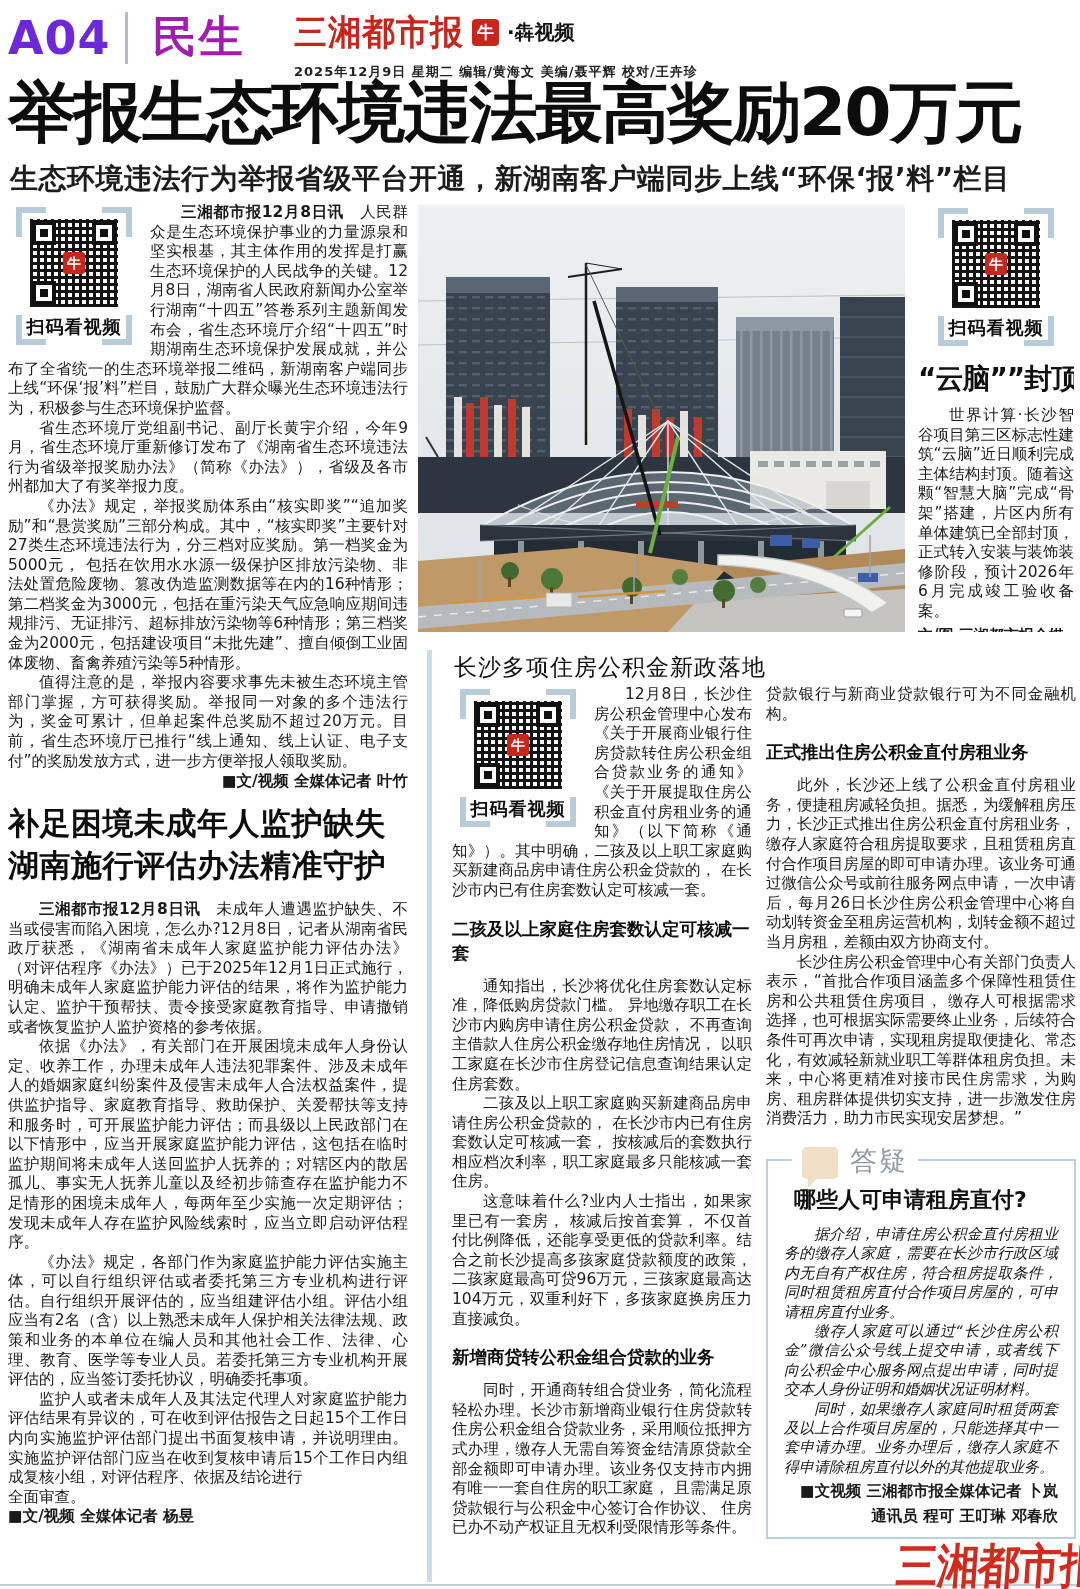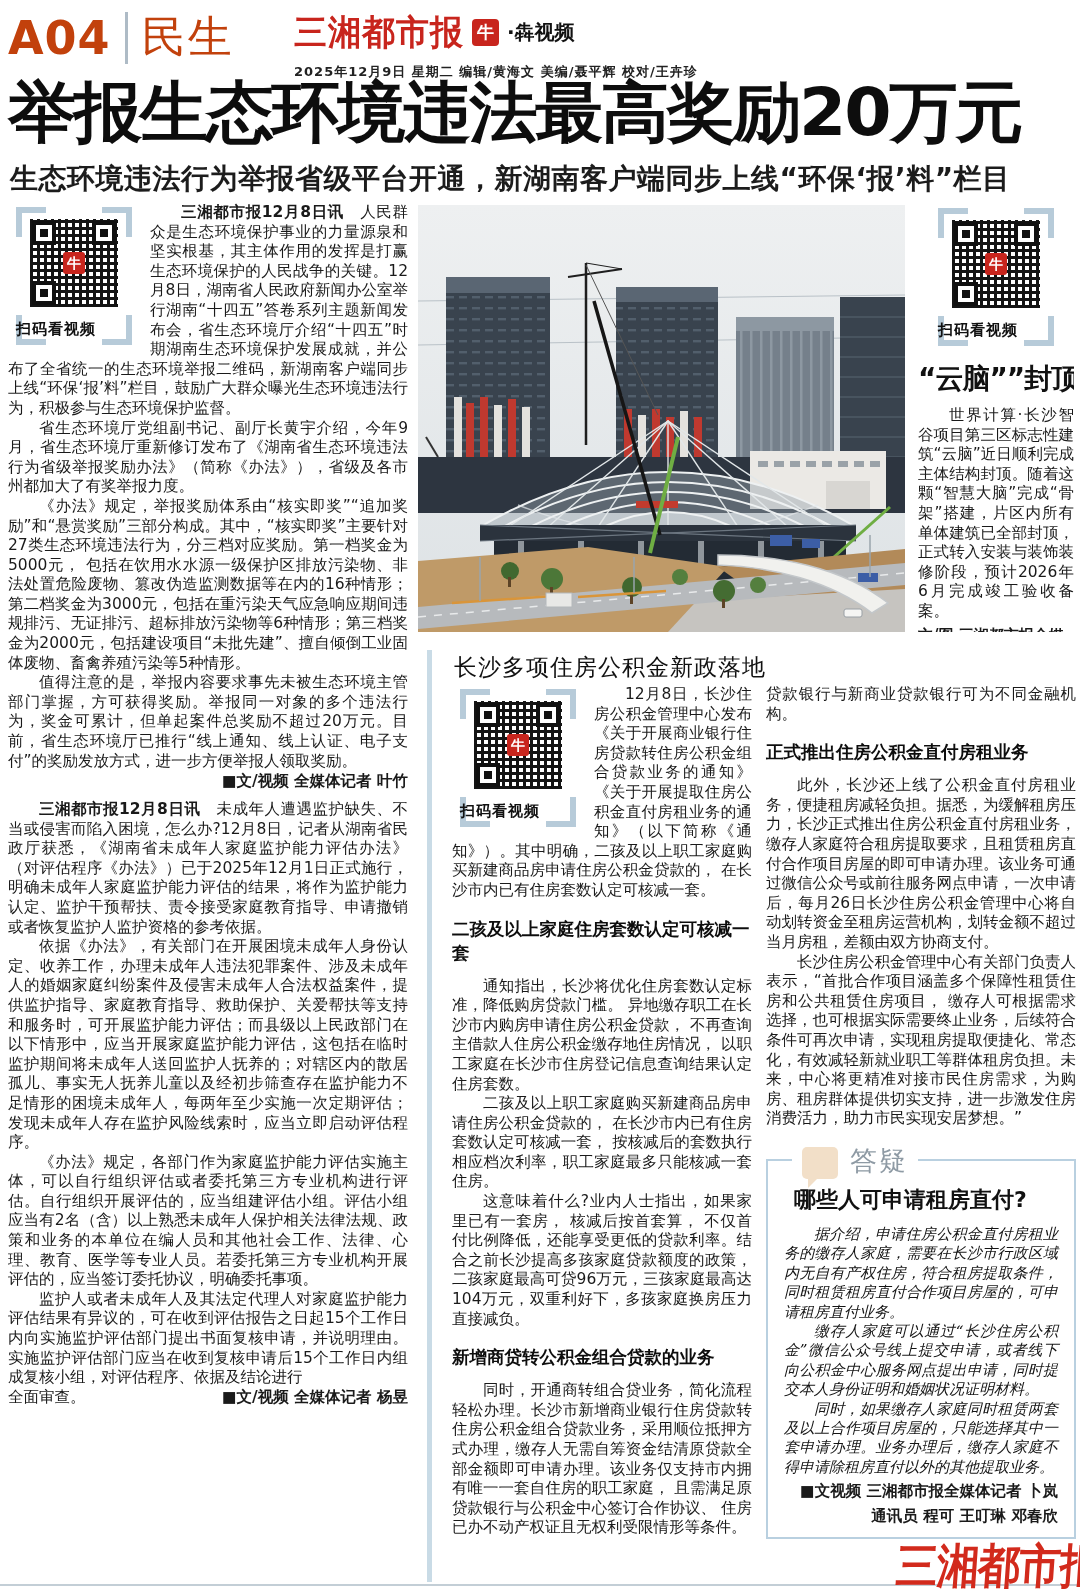--- a/index.html
+++ b/index.html
@@ -1,23 +1,23 @@
 <!DOCTYPE html>
 <html><head>
 <meta charset="utf-8">
 <style>
   html,body{margin:0;padding:0;background:#e9e9e9;}
   .page{position:relative;width:1080px;height:1589px;background:#ffffff;margin:0 auto;overflow:hidden;
         font-family:"DejaVu Sans","Liberation Sans",sans-serif;color:#1a1a1a;}
   
   .hdr{position:absolute;left:8px;top:8px;width:1064px;height:72px;}
   .plate{position:absolute;left:0;top:0;display:flex;align-items:center;}
-  .pageno{font-size:46px;font-weight:700;color:#c2410c;letter-spacing:1px;}
+  .pageno{font-size:46px;font-weight:700;color:#6d28d9;letter-spacing:1px;}
   .plate-div{width:3px;height:52px;background:#aebbc6;margin:0 14px;}
-  .section{font-size:44px;font-weight:400;color:#c2410c;letter-spacing:2px;}
+  .section{font-size:44px;font-weight:700;color:#a21caf;letter-spacing:2px;margin-left:11px;}
   .mast{position:absolute;left:286px;top:2px;}
   .mast-row{display:flex;align-items:center;gap:8px;}
   .mast-name{font-size:33px;font-weight:900;color:#c8251d;letter-spacing:1px;transform:scaleY(1.05);}
   .mast-badge{display:inline-block;width:27px;height:27px;background:#c8251d;color:#fff;border-radius:4px;
               font-size:17px;font-weight:900;text-align:center;line-height:27px;}
   .video-label{font-size:20px;font-weight:800;color:#111;}
   .dateline{margin-top:8px;font-size:13px;font-weight:600;color:#222;letter-spacing:1px;}
   
   .lead-hl{position:absolute;left:8px;top:76px;width:1064px;margin:0;font-size:66px;line-height:74px;
            font-weight:900;color:#0d0d0d;letter-spacing:-2px;white-space:nowrap;transform:scaleX(1.03);transform-origin:left;}
@@ -36,21 +36,21 @@
   .c-bl{left:0;bottom:0;border-left-width:6px;border-bottom-width:6px;}
   .c-br{right:0;bottom:0;border-right-width:6px;border-bottom-width:6px;}
   .qr{position:absolute;left:14px;top:12px;width:88px;height:88px;background:#fff;
       background-image:repeating-linear-gradient(0deg,#141414 0 3px,transparent 3px 7px),
                        repeating-linear-gradient(90deg,#141414 0 3px,transparent 3px 7px);}
   .finder{position:absolute;width:16px;height:16px;border:4px solid #101010;background:#fff;}
   .finder:after{content:"";position:absolute;left:4px;top:4px;width:8px;height:8px;background:#101010;}
   .f-tl{left:2px;top:2px;}.f-tr{right:2px;top:2px;}.f-bl{left:2px;bottom:2px;}
   .qr-badge{position:absolute;left:50%;top:50%;transform:translate(-50%,-50%);width:22px;height:22px;
             background:#c8251d;color:#fff;border-radius:3px;font-size:14px;font-weight:900;text-align:center;line-height:22px;}
-  .qr-label{position:absolute;left:0;right:0;bottom:6px;text-align:left;font-size:15px;font-weight:600;color:#111;letter-spacing:1px;}
+  .qr-label{position:absolute;left:0;right:0;bottom:6px;text-align:center;font-size:18px;font-weight:600;color:#111;letter-spacing:1px;}
   
   .col-lead{position:absolute;left:8px;top:203px;width:400px;height:588px;overflow:hidden;}
   .col-lead p{margin:0;}
   
   .photo{position:absolute;left:418px;top:205px;width:487px;height:427px;overflow:hidden;background:#e7eaec;}
   
   .col-yn{position:absolute;left:918px;top:208px;width:156px;height:424px;overflow:hidden;}
   .col-yn .qr-frame{margin:0 auto;}
   .yn-hl{margin:14px 0 8px;font-size:28px;font-weight:800;color:#111;letter-spacing:-1px;white-space:nowrap;}
   .yn-credit1{margin:4px 0 0;font-size:15px;font-weight:600;text-align:left;}
@@ -74,21 +74,21 @@
   .qa-q{margin:0 0 10px;font-size:22px;font-weight:700;color:#111;padding-left:10px;}
   .qa-p{margin:0;font-family:"DejaVu Serif","Liberation Serif",serif;font-style:italic;font-size:15px;line-height:19.4px;
         text-align:justify;text-indent:2em;color:#141414;}
   .qa-byline{margin:4px 0 0;font-size:15.5px;font-weight:800;text-align:right;font-style:normal;}
   .foot-logo{position:absolute;left:896px;top:1538px;font-size:42px;font-weight:900;color:#d22a1c;
              letter-spacing:-1px;transform:skewX(-4deg) scaleY(1.12);z-index:3;white-space:nowrap;}
   
   .guardian{position:absolute;left:8px;top:800px;width:400px;height:782px;overflow:hidden;}
   .g-hl{margin:2px 0 14px;font-size:31px;line-height:42px;font-weight:900;color:#0d0d0d;letter-spacing:0.5px;}
   .guardian p{margin:0;}
-  .g-last{display:flex;justify-content:space-between;align-items:baseline;}
+  .g-last{display:flex;justify-content:space-between;align-items:baseline;flex-direction:column;}
   .bottom-rule{position:absolute;left:0;top:1584px;width:1080px;height:2px;background:#c3ced6;}
   b.lede{font-weight:800;}
 </style>
 </head>
 <body>
 
 <div class="page">
 
   <div class="hdr">
     <div class="plate">
@@ -354,20 +354,21 @@
             <p class="qa-byline">通讯员 程可 王叮琳 邓春欣</p>
           </div>
         </div>
       </div>
     </div>
   </section>
 
   <div class="foot-logo">三湘都市报</div>
 
   <section class="guardian">
+    <h2 class="g-hl"><span>补足困境未成年人监护缺失</span><br><span>湖南施行评估办法精准守护</span></h2>
     <p class="body ind"><b class="lede">三湘都市报12月8日讯　</b><span>未成年人遭遇监护缺失、不当或侵害而陷入困境，怎么办?12月8日，记者从湖南省民政厅获悉，《湖南省未成年人家庭监护能力评估办法》（对评估程序《办法》）已于2025年12月1日正式施行，明确未成年人家庭监护能力评估的结果，将作为监护能力认定、监护干预帮扶、责令接受家庭教育指导、申请撤销或者恢复监护人监护资格的参考依据。</span></p>
     <p class="body ind">依据《办法》，有关部门在开展困境未成年人身份认定、收养工作，办理未成年人违法犯罪案件、涉及未成年人的婚姻家庭纠纷案件及侵害未成年人合法权益案件，提供监护指导、家庭教育指导、救助保护、关爱帮扶等支持和服务时，可开展监护能力评估；而县级以上民政部门在以下情形中，应当开展家庭监护能力评估，这包括在临时监护期间将未成年人送回监护人抚养的；对辖区内的散居孤儿、事实无人抚养儿童以及经初步筛查存在监护能力不足情形的困境未成年人，每两年至少实施一次定期评估；发现未成年人存在监护风险线索时，应当立即启动评估程序。</p>
     <p class="body ind">《办法》规定，各部门作为家庭监护能力评估实施主体，可以自行组织评估或者委托第三方专业机构进行评估。自行组织开展评估的，应当组建评估小组。评估小组应当有2名（含）以上熟悉未成年人保护相关法律法规、政策和业务的本单位在编人员和其他社会工作、法律、心理、教育、医学等专业人员。若委托第三方专业机构开展评估的，应当签订委托协议，明确委托事项。</p>
     <p class="body ind">监护人或者未成年人及其法定代理人对家庭监护能力评估结果有异议的，可在收到评估报告之日起15个工作日内向实施监护评估部门提出书面复核申请，并说明理由。实施监护评估部门应当在收到复核申请后15个工作日内组成复核小组，对评估程序、依据及结论进行</p>
     <p class="body g-last">
         <span>全面审查。</span>
         <b class="lede">■文/视频 全媒体记者 杨昱</b>
       </p>
   </section>
 

